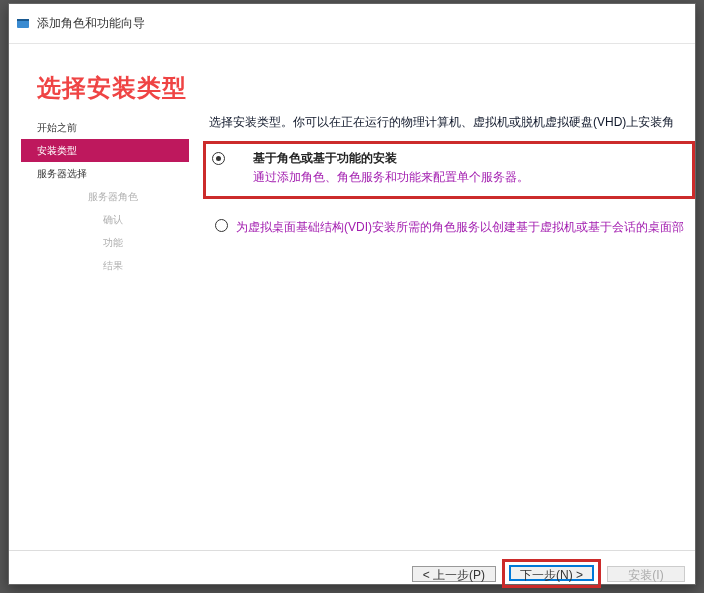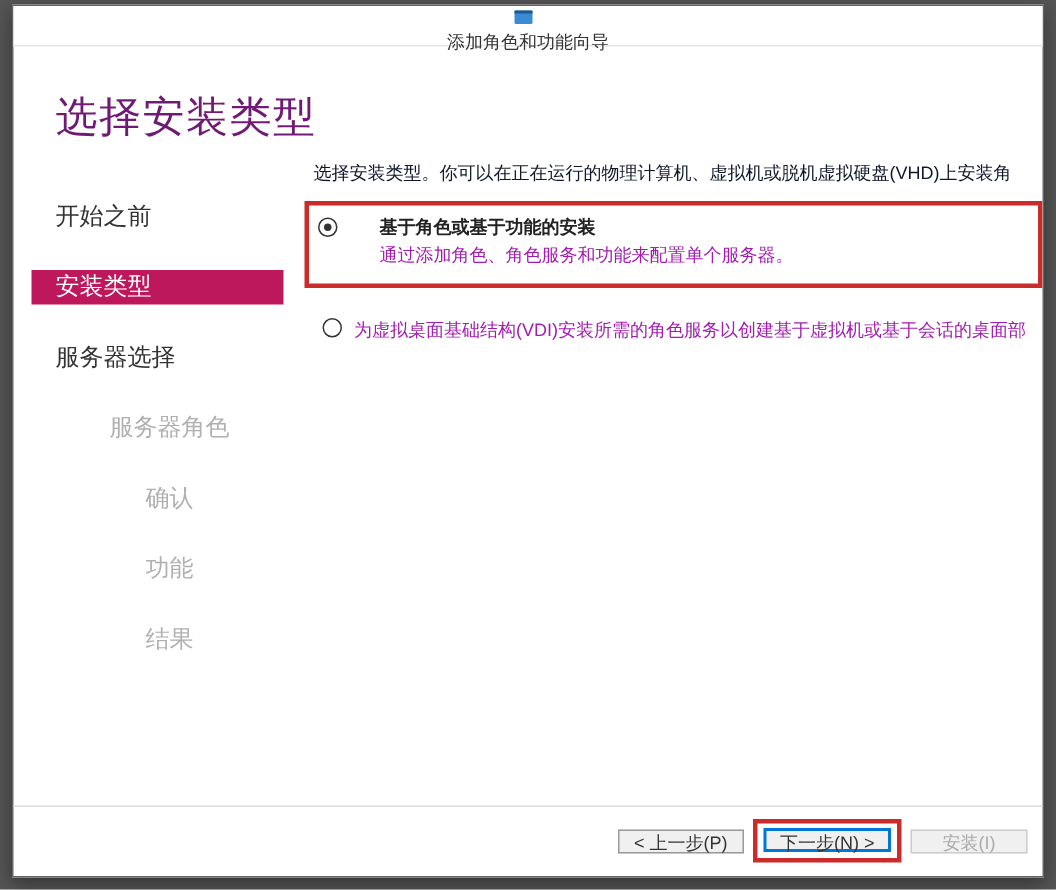--- a/index.html
+++ b/index.html
@@ -15,71 +15,69 @@
   position: absolute;
   left: 8px;
   top: 3px;
   width: 688px;
   height: 582px;
   background: #fff;
   border: 1px solid #666;
   box-shadow: 0 4px 12px rgba(0,0,0,0.4);
 }
 .titlebar {
-  height: 27px;
+  height: 40px;
   display: flex;
   align-items: center;
   padding: 0 6px;
   background: #fff;
   border-bottom: 1px solid #e5e5e5;
   font-size: 12px;
   color: #333;
-  flex-direction: column;
 }
 .titlebar .icon {
   width: 16px;
   height: 16px;
   margin-right: 6px;
   display: flex;
   align-items: center;
   justify-content: center;
 }
 .content {
   display: flex;
   flex-direction: column;
   height: calc(100% - 28px);
 }
 .header-area {
   padding: 28px 20px 8px 28px;
 }
 .page-title {
-  font-size: 28px;
-  font-weight: 400;
-  color: #701a75;
+  font-size: 24px;
+  font-weight: 700;
+  color: #ef4444;
   letter-spacing: 1px;
 }
 .body-area {
   flex: 1;
   display: flex;
   overflow: hidden;
 }
 .sidebar {
   width: 170px;
   padding: 0 0 0 28px;
   margin-top: 4px;
 }
 .sidebar-item {
   height: 23px;
   line-height: 23px;
-  font-size: 16px;
+  font-size: 10px;
   color: #333;
   padding-left: 16px;
   margin-left: -16px;
   margin-right: -10px;
-  margin-top: 24px;
 }
 .sidebar-item.active {
   background: #be185d;
   color: #fff;
 }
 .sidebar-item.disabled {
   color: #b0b0b0;
   text-align: center;
 }
 .main {

